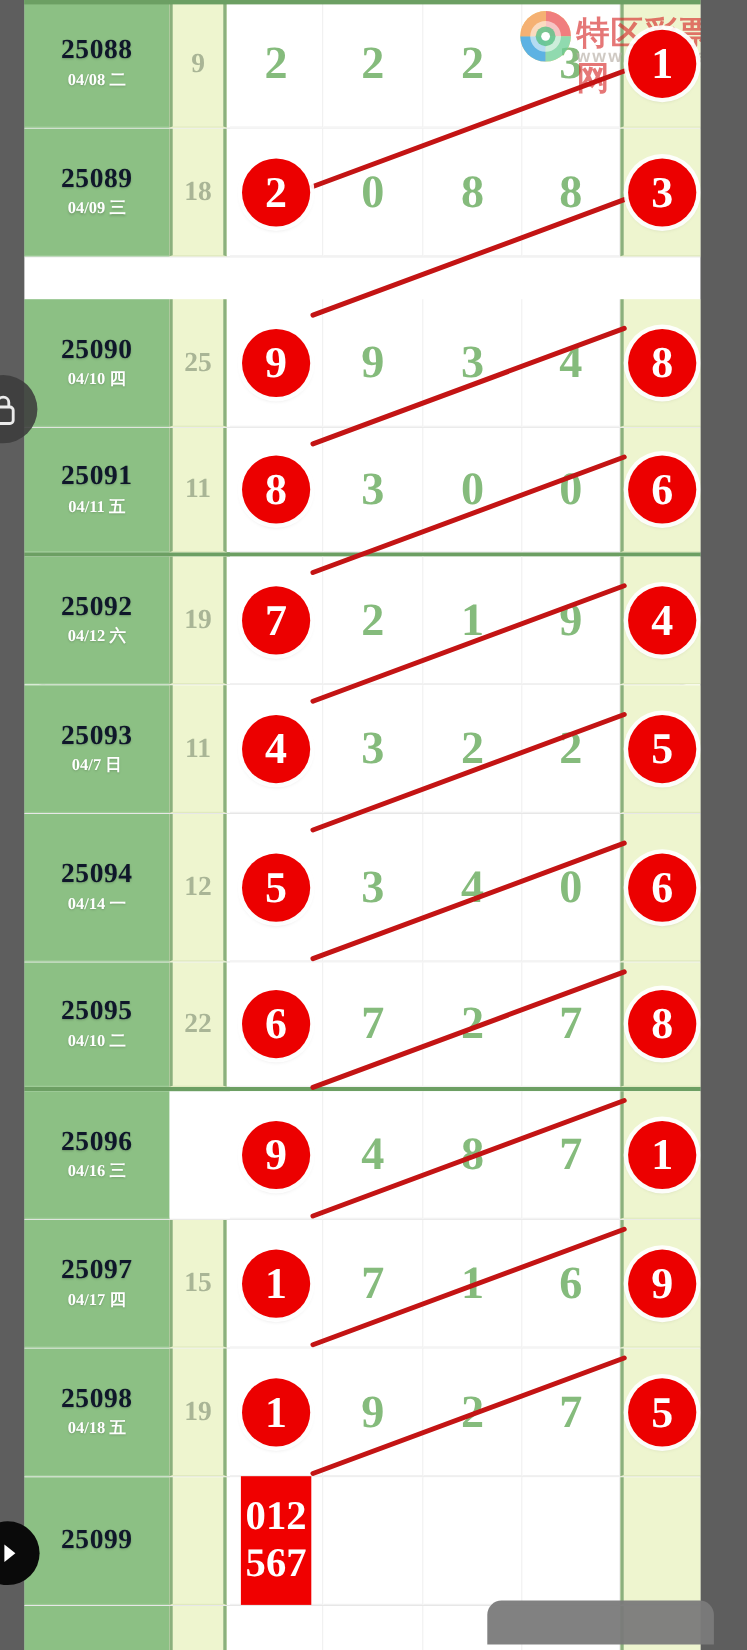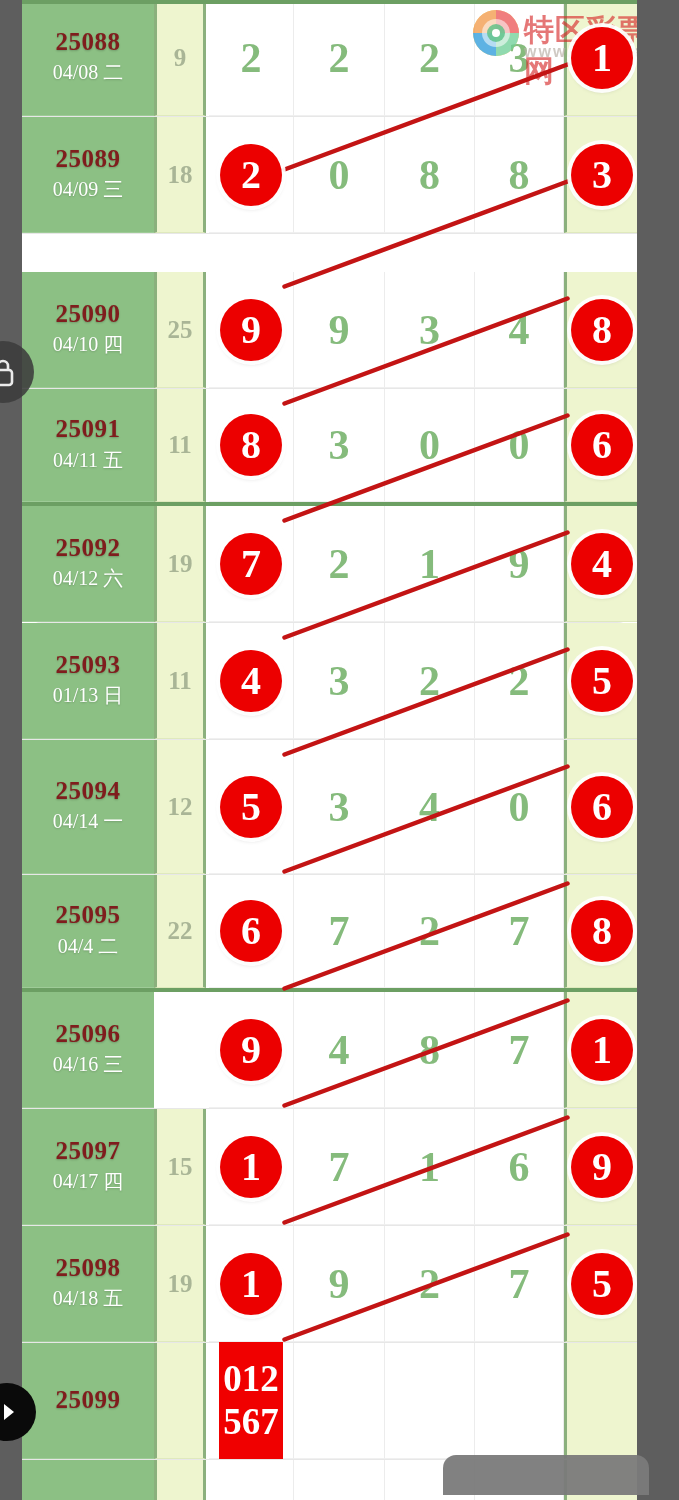--- a/index.html
+++ b/index.html
@@ -36,23 +36,23 @@
        display:flex;align-items:center;justify-content:center;background:#fff;}
   .c-d.d0{left:187px;width:85px;}
   .c-d.d1{left:272px;width:91px;}
   .c-d.d2{left:363px;width:90px;}
   .c-d.d3{left:453px;width:89px;}
   .c-tail{position:absolute;left:542px;top:0;width:73px;height:100%;
           background:#eef5cf;box-sizing:border-box;
           border-left:3px solid #8bb07d;border-bottom:1px solid #dfe9bd;
           display:flex;align-items:center;justify-content:center;}
 
-  .issue-no{color:#7f1d1d;font-size:25px;font-weight:bold;letter-spacing:.5px;
+  .issue-no{color:#0f172a;font-size:25px;font-weight:bold;letter-spacing:.5px;
             text-shadow:0 1px 2px rgba(0,0,0,.22);line-height:1.05;}
-  .issue-date{color:#ffffff;font-size:20px;font-weight:normal;margin-top:4px;
+  .issue-date{color:#ffffff;font-size:15px;font-weight:bold;margin-top:4px;
               text-shadow:0 1px 2px rgba(0,0,0,.18);
               font-family:"Liberation Serif","DejaVu Serif",serif;text-align:right;}
   .sum-val{color:#a9b596;font-size:25px;font-weight:bold;}
 
   .digit{color:#85bb7c;font-size:42px;font-weight:bold;line-height:1;}
 
   
   .ball{
     width:62px;height:62px;border-radius:50%;
     background:#ec0000;color:#fff;
@@ -224,21 +224,21 @@
         <div class="c-d d3">
           <div class="digit">9</div>
         </div>
         <div class="c-tail">
           <div class="ball">4</div>
         </div>
       </div>
       <div class="row thin" style="height: 117px;">
         <div class="c-issue">
           <div class="issue-no">25093</div>
-          <div class="issue-date">01/13 日</div>
+          <div class="issue-date">04/7 日</div>
         </div>
         <div class="c-sum">
           <div class="sum-val">11</div>
         </div>
         <div class="c-d d0">
           <div class="ball">4</div>
         </div>
         <div class="c-d d1">
           <div class="digit">3</div>
         </div>
@@ -272,21 +272,21 @@
         <div class="c-d d3">
           <div class="digit">0</div>
         </div>
         <div class="c-tail">
           <div class="ball">6</div>
         </div>
       </div>
       <div class="row sep" style="height: 117px;">
         <div class="c-issue">
           <div class="issue-no">25095</div>
-          <div class="issue-date">04/4 二</div>
+          <div class="issue-date">04/10 二</div>
         </div>
         <div class="c-sum">
           <div class="sum-val">22</div>
         </div>
         <div class="c-d d0">
           <div class="ball">6</div>
         </div>
         <div class="c-d d1">
           <div class="digit">7</div>
         </div>

